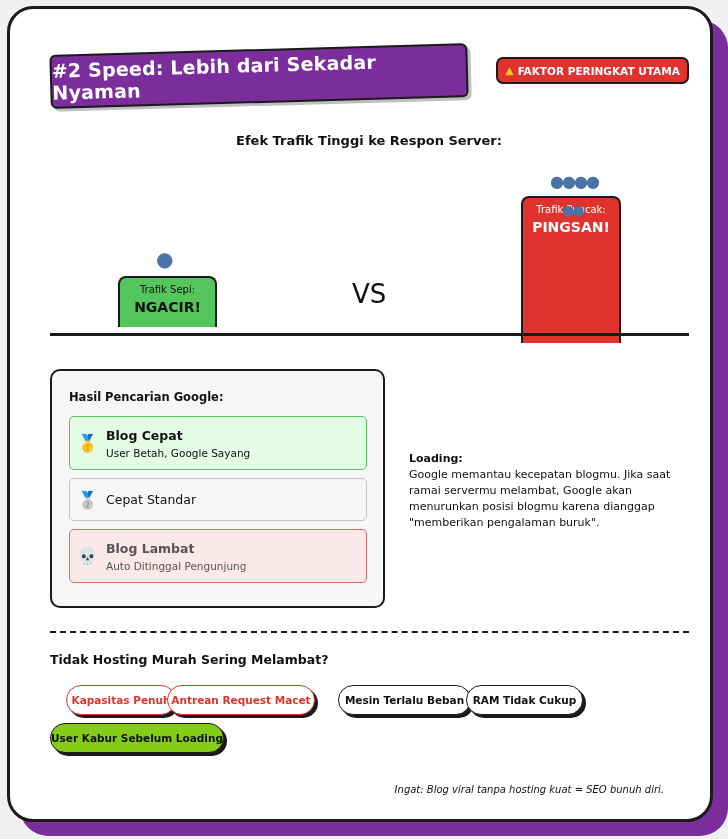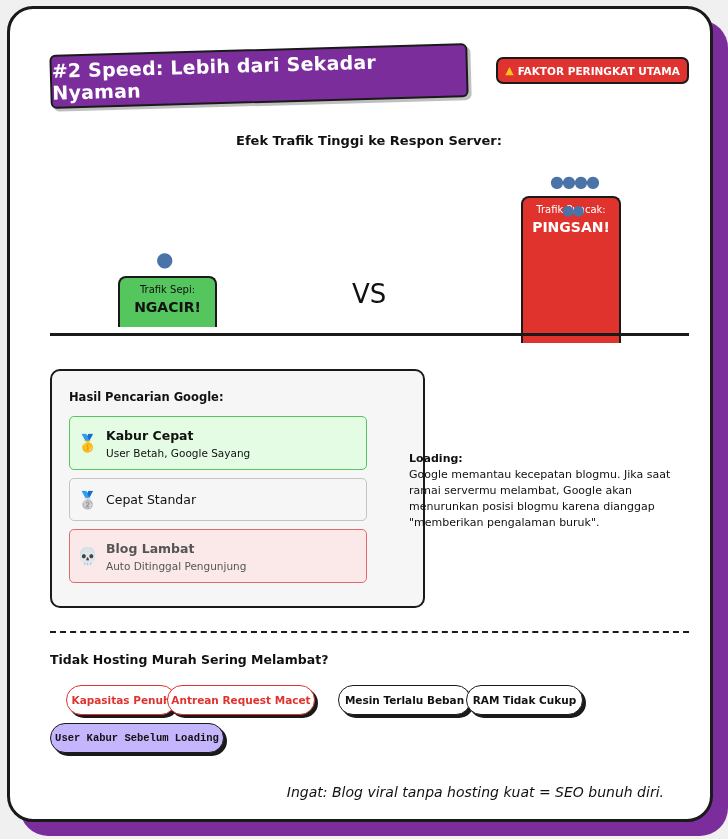--- a/index.html
+++ b/index.html
@@ -45,21 +45,21 @@
   .server-high { left: 511px; top: 187px; width: 100px; height: 147px; background: #e0332e; color: #fff; }
   .server-box .lbl { font-size: 10px; margin-top: 6px; }
   .server-box .val { font-size: 14px; font-weight: bold; margin-top: 4px; }
 
   .person-icon { position: absolute; color: #4a73a8; font-size: 20px; line-height: 1; }
   .vs-label { position: absolute; left: 342px; top: 270px; font-size: 26px; }
 
   .ground-line { position: absolute; left: 40px; top: 324px; width: 639px; height: 3px; background: #1a1a1a; }
 
   .serp-panel {
-    position: absolute; left: 40px; top: 360px; width: 375px; height: 239px;
+    position: absolute; left: 40px; top: 360px; width: 335px; height: 239px;
     background: #f6f6f6; border: 2px solid #1a1a1a; border-radius: 10px;
   }
   .serp-title { position: absolute; left: 17px; top: 19px; font-weight: bold; font-size: 11.5px; }
   .serp-item {
     position: absolute; left: 17px; width: 298px; border-radius: 5px;
     display: flex; align-items: center;
   }
   .serp-item .medal { width: 36px; text-align: center; font-size: 17px; }
   .serp-item .name { font-weight: bold; font-size: 12.5px; }
   .serp-item .sub { font-size: 10.5px; margin-top: 4px; }
@@ -79,24 +79,24 @@
   .why-title { position: absolute; left: 40px; top: 643px; font-weight: bold; font-size: 12.5px; }
 
   .tags { position: absolute; left: 40px; top: 676px; width: 660px; }
   .tag {
     position: absolute; height: 30px; border-radius: 15px; border: 1.5px solid #1a1a1a;
     box-shadow: 3px 3px 0 #1a1a1a; background: #fff;
     display: flex; align-items: center; justify-content: center;
     font-weight: bold; font-size: 10.5px;
   }
   .tag.red { border-color: #e0332e; color: #e0332e; }
-  .tag.yellow { background: #c4b5fd; color: #111; font-family: Liberation Mono, monospace; }
+  .tag.yellow { background: #84cc16; color: #111; }
 
   .footer-note {
-    position: absolute; right: 46px; top: 775px; font-style: italic; font-size: 14px;
+    position: absolute; right: 46px; top: 775px; font-style: italic; font-size: 10px;
   }
 </style>
 </head>
 <body>
 
 <div class="shadow-card"></div>
 <div class="card">
 
   <div class="title-banner">
     <span>#2 Speed: Lebih dari Sekadar Nyaman</span>
@@ -125,21 +125,21 @@
   <span class="person-icon" style="left:552px; top:194px; font-size:14px; letter-spacing:-2px;">●●</span>
 
   <div class="ground-line"></div>
 
   <div class="serp-panel">
     <div class="serp-title">Hasil Pencarian Google:</div>
 
     <div class="serp-item serp-fast">
       <span class="medal">🥇</span>
       <div>
-        <div class="name">Kabur Cepat</div>
+        <div class="name">Blog Cepat</div>
         <div class="sub">User Betah, Google Sayang</div>
       </div>
     </div>
 
     <div class="serp-item serp-std">
       <span class="medal">🥈</span>
       <div>
         <div class="name">Cepat Standar</div>
       </div>
     </div>

